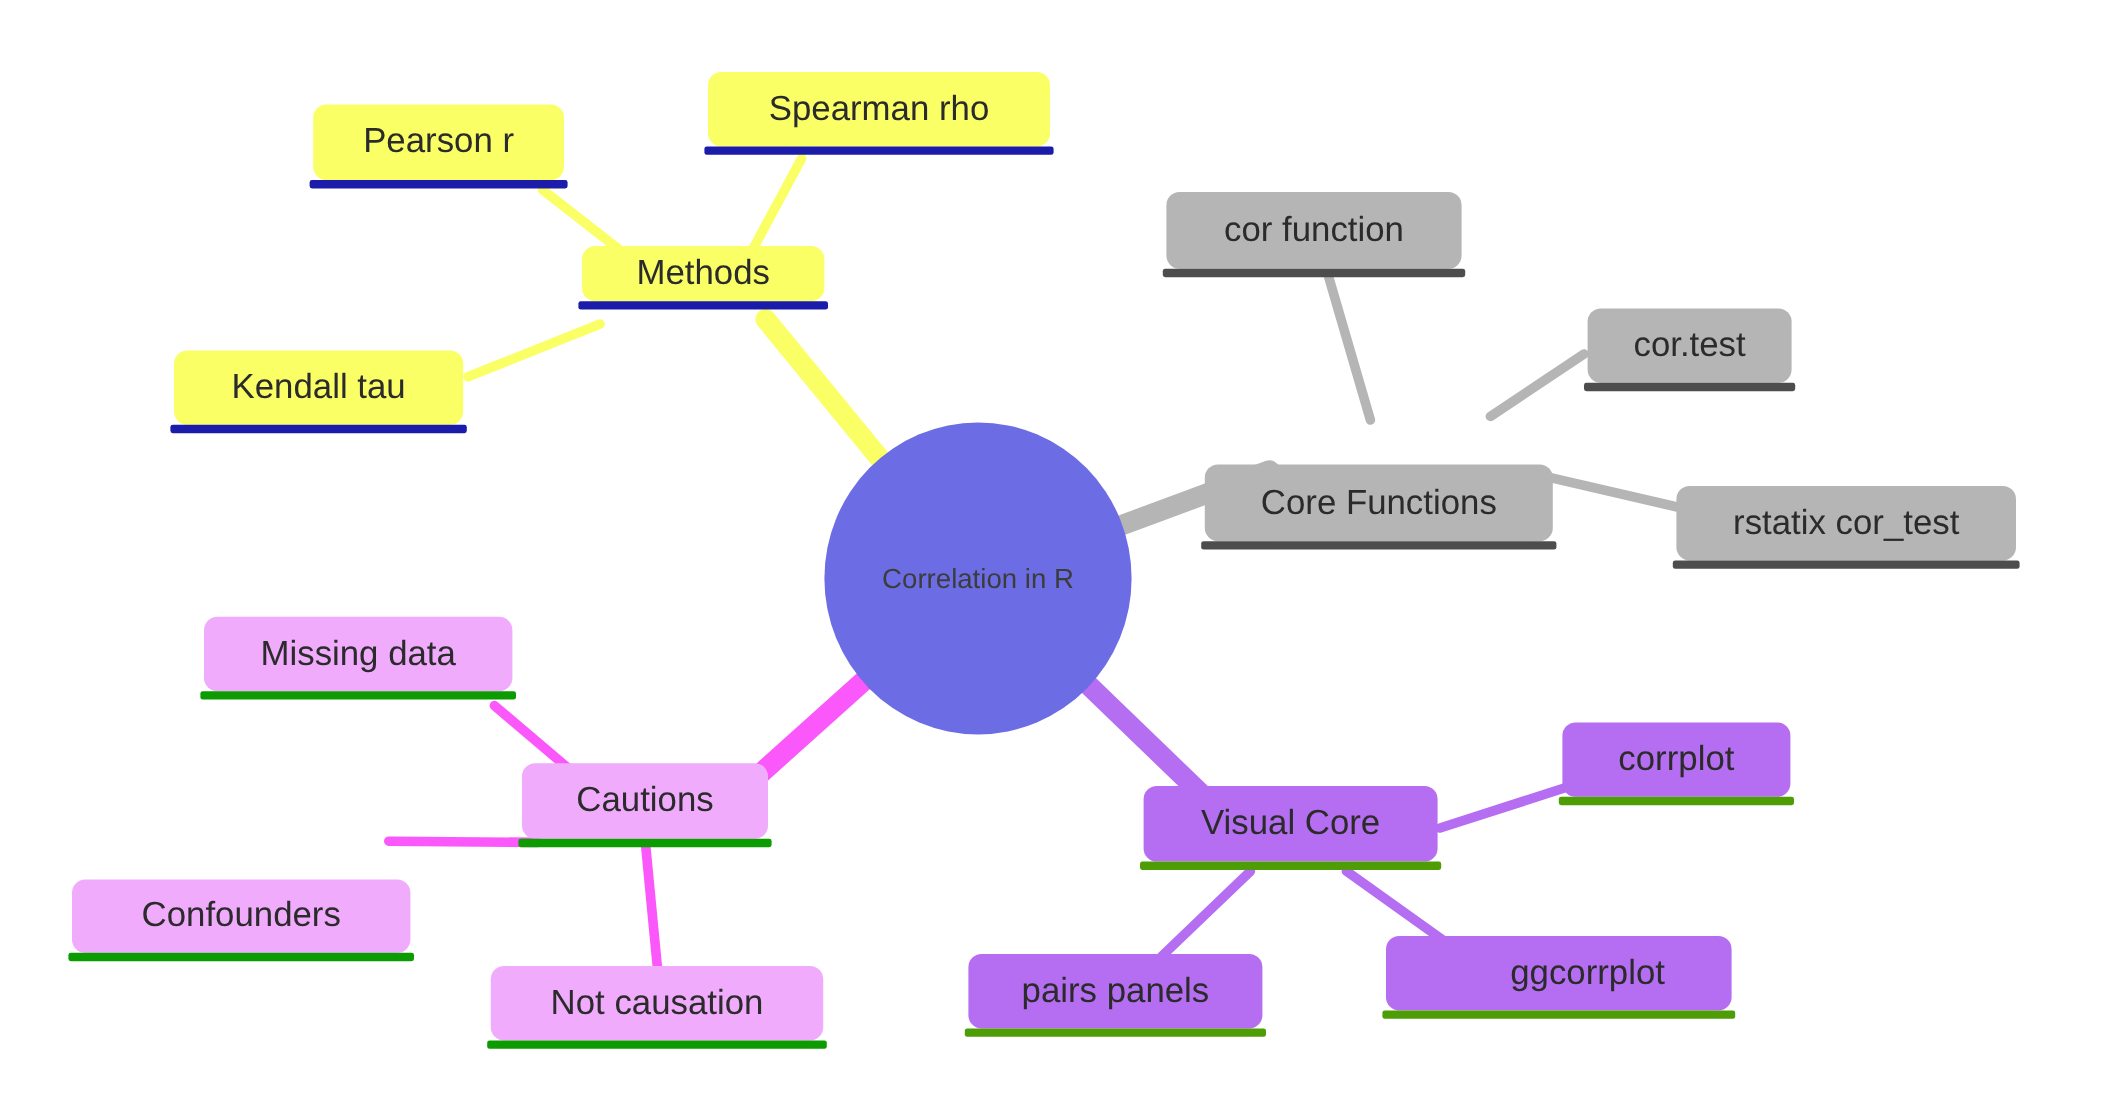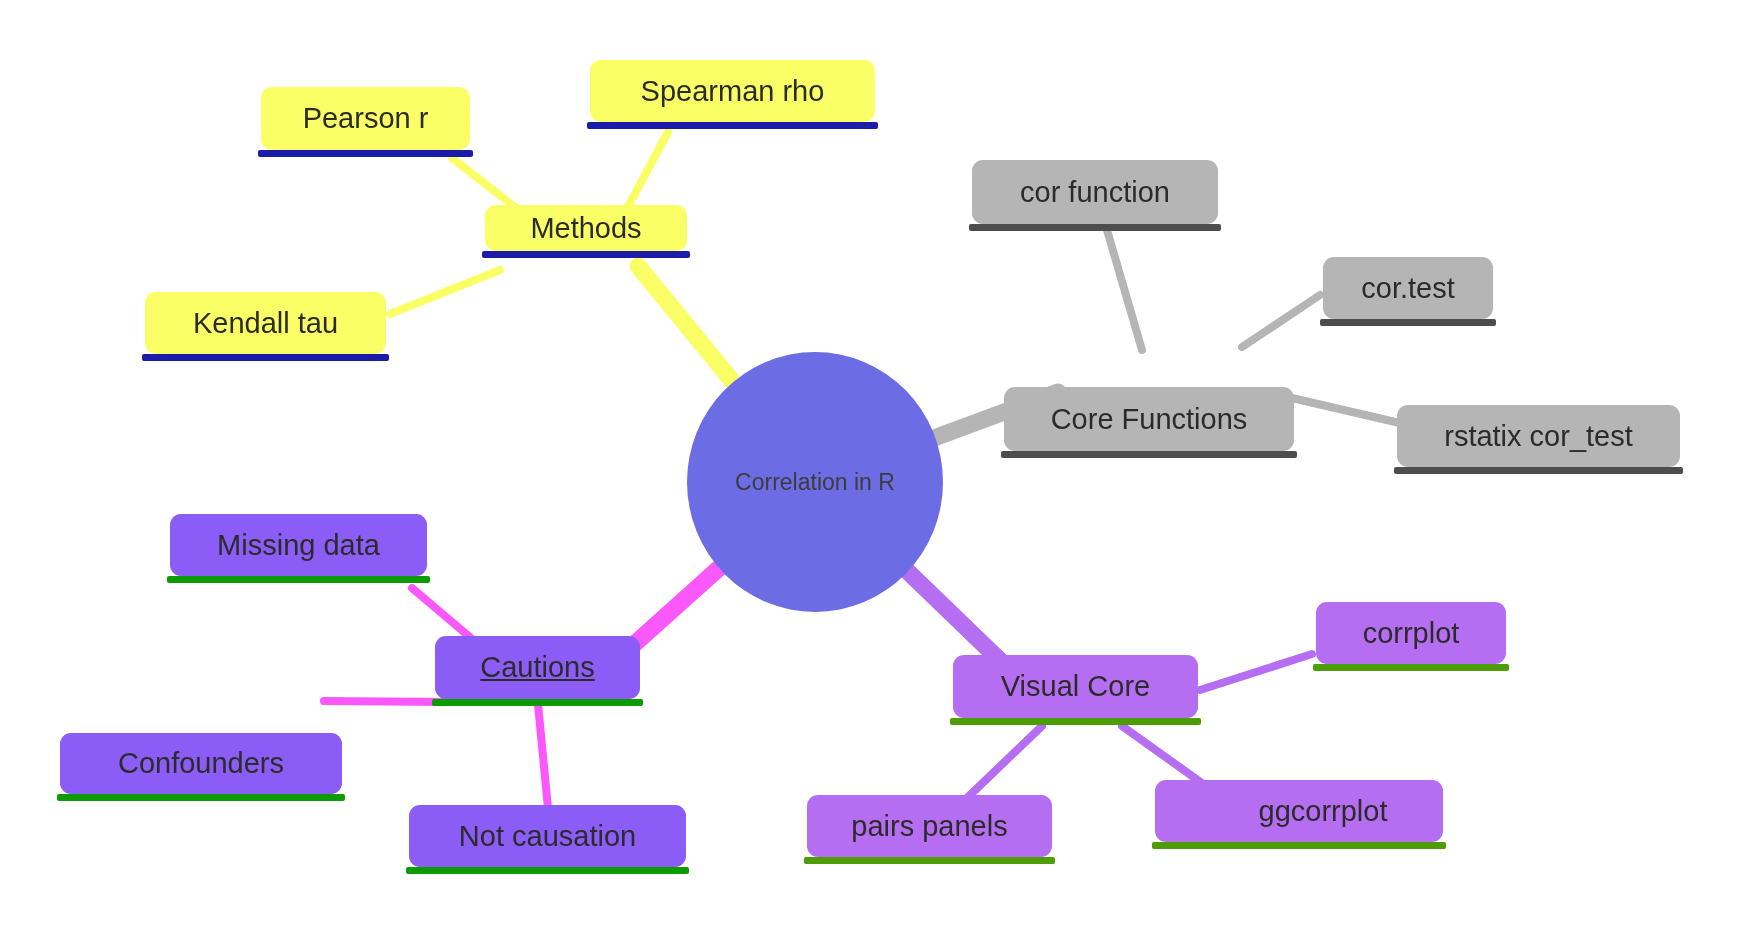--- a/index.html
+++ b/index.html
@@ -20,46 +20,46 @@
     white-space:nowrap;
   }
   .node::after{
     content:'';
     position:absolute;left:-3px;right:-3px;bottom:-7px;height:7px;
     background:var(--ul);
     border-radius:2px;
   }
   .b-methods{background:#faff66;--ul:#1c1caa;}
   .b-core{background:#b5b5b5;--ul:#4d4d4d;}
-  .b-cautions{background:#8b5cf6;--ul:#0c9b00;}
+  .b-cautions{background:#f0abfc;--ul:#0c9b00;}
   .b-visual{background:#b56ef1;--ul:#4e9d06;}
   #center-node{
     position:absolute;
     left:687px;top:352px;width:256px;height:260px;
     border-radius:50%;
     background:#6c6ce5;
     display:flex;align-items:center;justify-content:center;
     font-size:23px;color:#3c3c3c;
     white-space:nowrap;
   }
   
   #n-pearson   {left:261px;top:87px; width:209px;height:63px;}
   #n-spearman  {left:590px;top:60px; width:285px;height:62px;}
   #n-methods   {left:485px;top:205px;width:202px;height:46px;}
   #n-kendall   {left:145px;top:292px;width:241px;height:62px;}
   #n-corfunc   {left:972px;top:160px;width:246px;height:64px;}
   #n-cortest   {left:1323px;top:225px;width:170px;height:62px;margin-top:32px;}
   #n-corefn    {left:1004px;top:345px;width:290px;height:64px;margin-top:42px;}
   #n-rstatix   {left:1397px;top:405px;width:283px;height:62px;}
   #n-missing   {left:170px;top:514px;width:257px;height:62px;}
-  #n-cautions  {left:435px;top:636px;width:205px;height:63px;text-decoration:underline;}
+  #n-cautions  {left:435px;top:636px;width:205px;height:63px;}
   #n-confound  {left:60px; top:733px;width:282px;height:61px;}
   #n-notcaus   {left:409px;top:805px;width:277px;height:62px;justify-content:center;}
   #n-visual    {left:953px;top:655px;width:245px;height:63px;}
-  #n-corrplot  {left:1302px;top:602px;width:190px;height:62px;margin-left:14px;}
+  #n-corrplot  {left:1302px;top:602px;width:190px;height:62px;}
   #n-pairs     {left:807px;top:795px;width:245px;height:62px;}
   #n-ggcorr    {left:1155px;top:780px;width:240px;height:62px;padding-left:48px;}
 </style>
 </head>
 <body>
 
 <div id="canvas">
 
   <svg id="edges" viewBox="0 0 1756 932" xmlns="http://www.w3.org/2000/svg">
 

